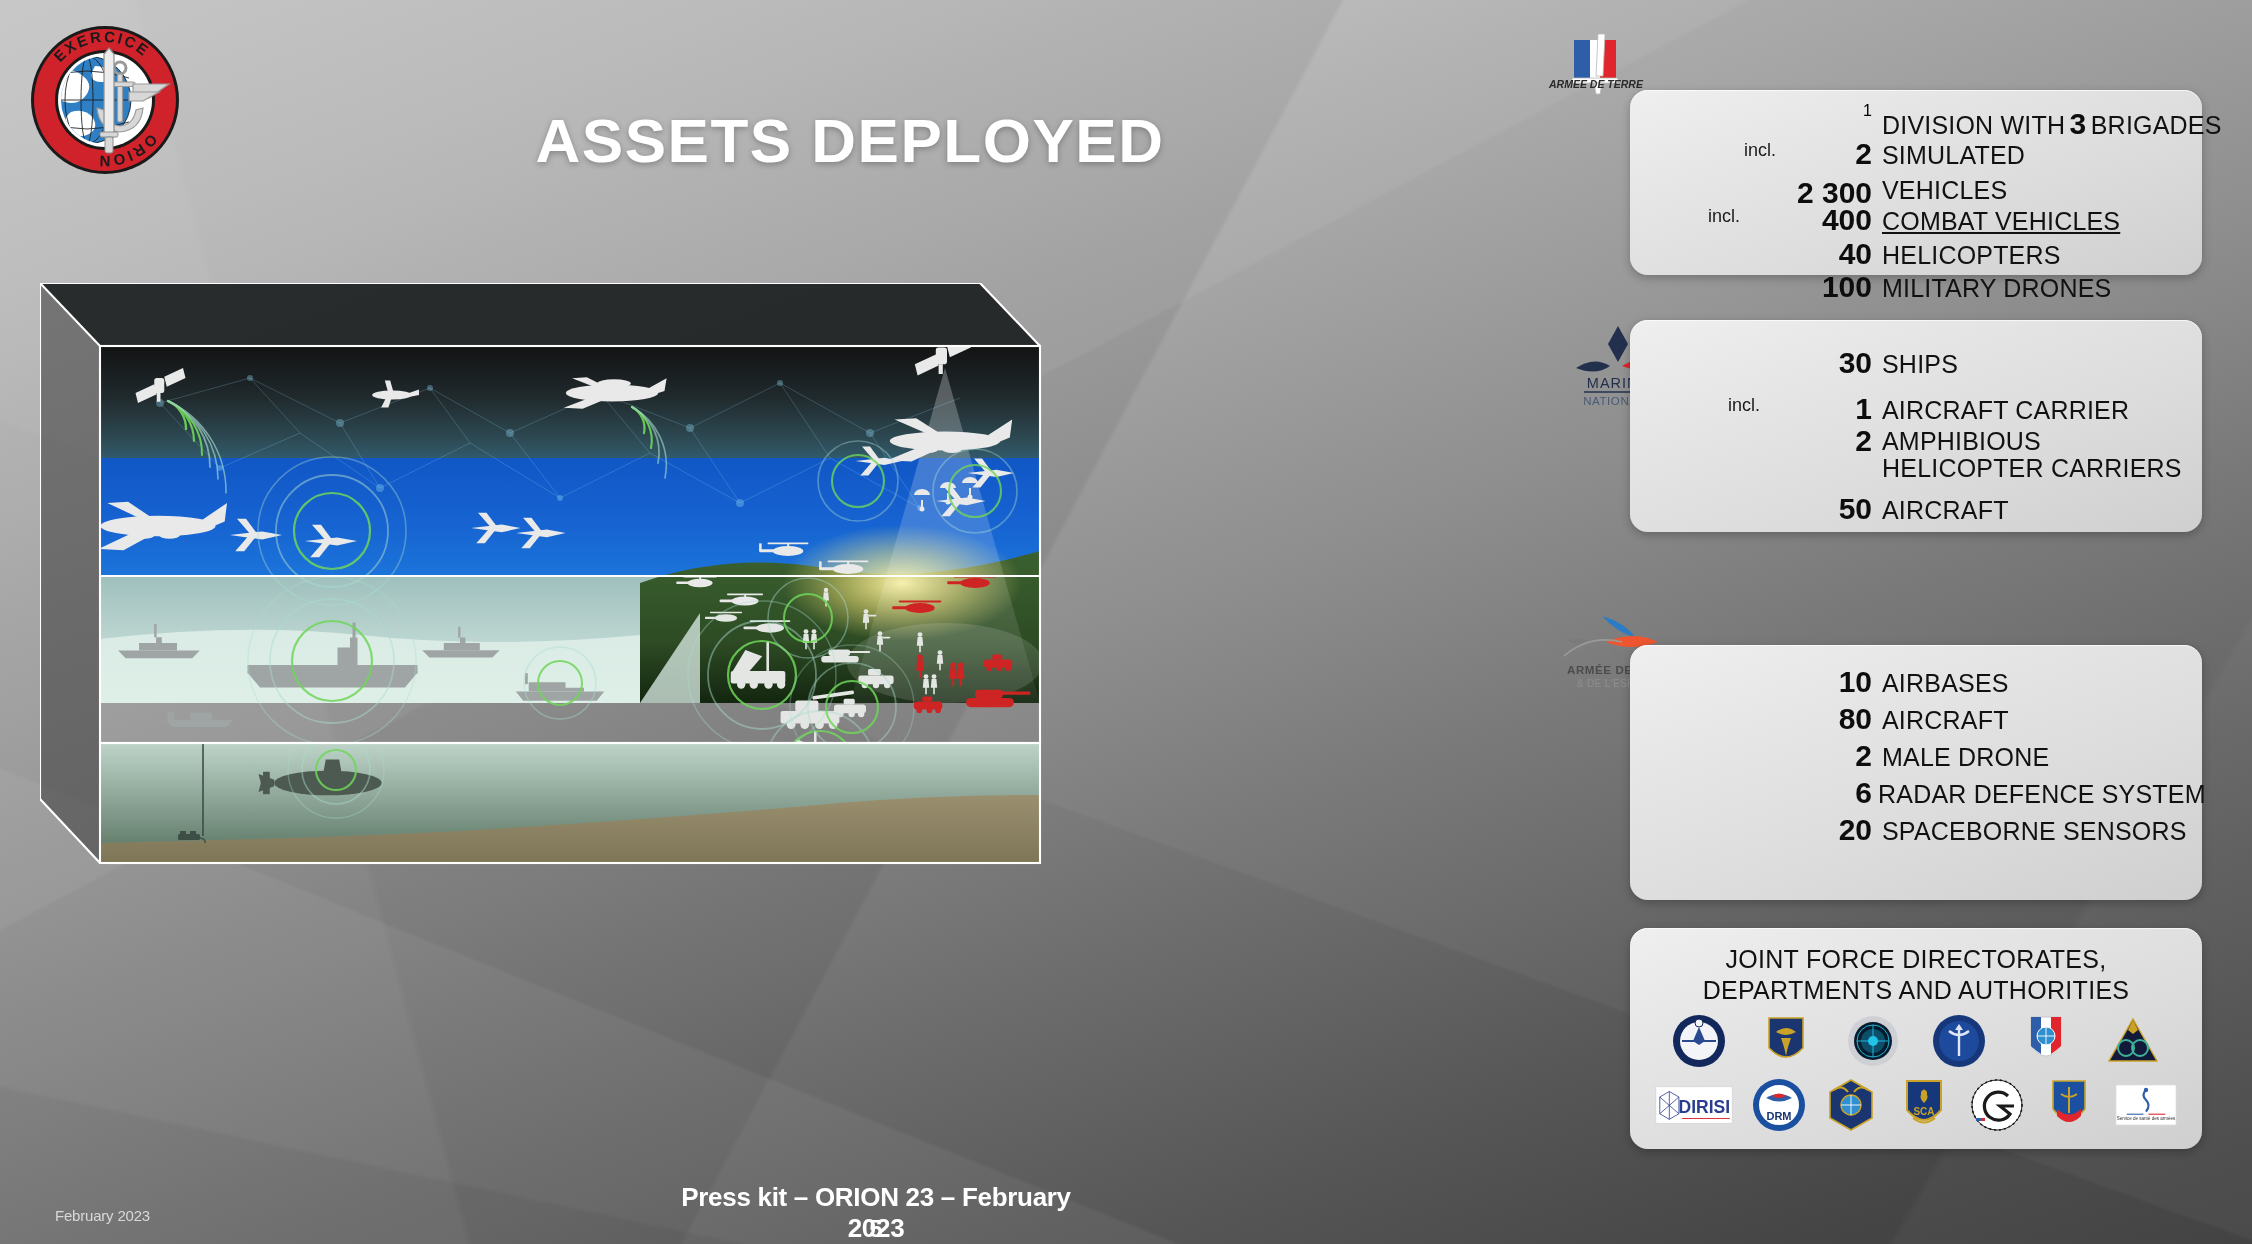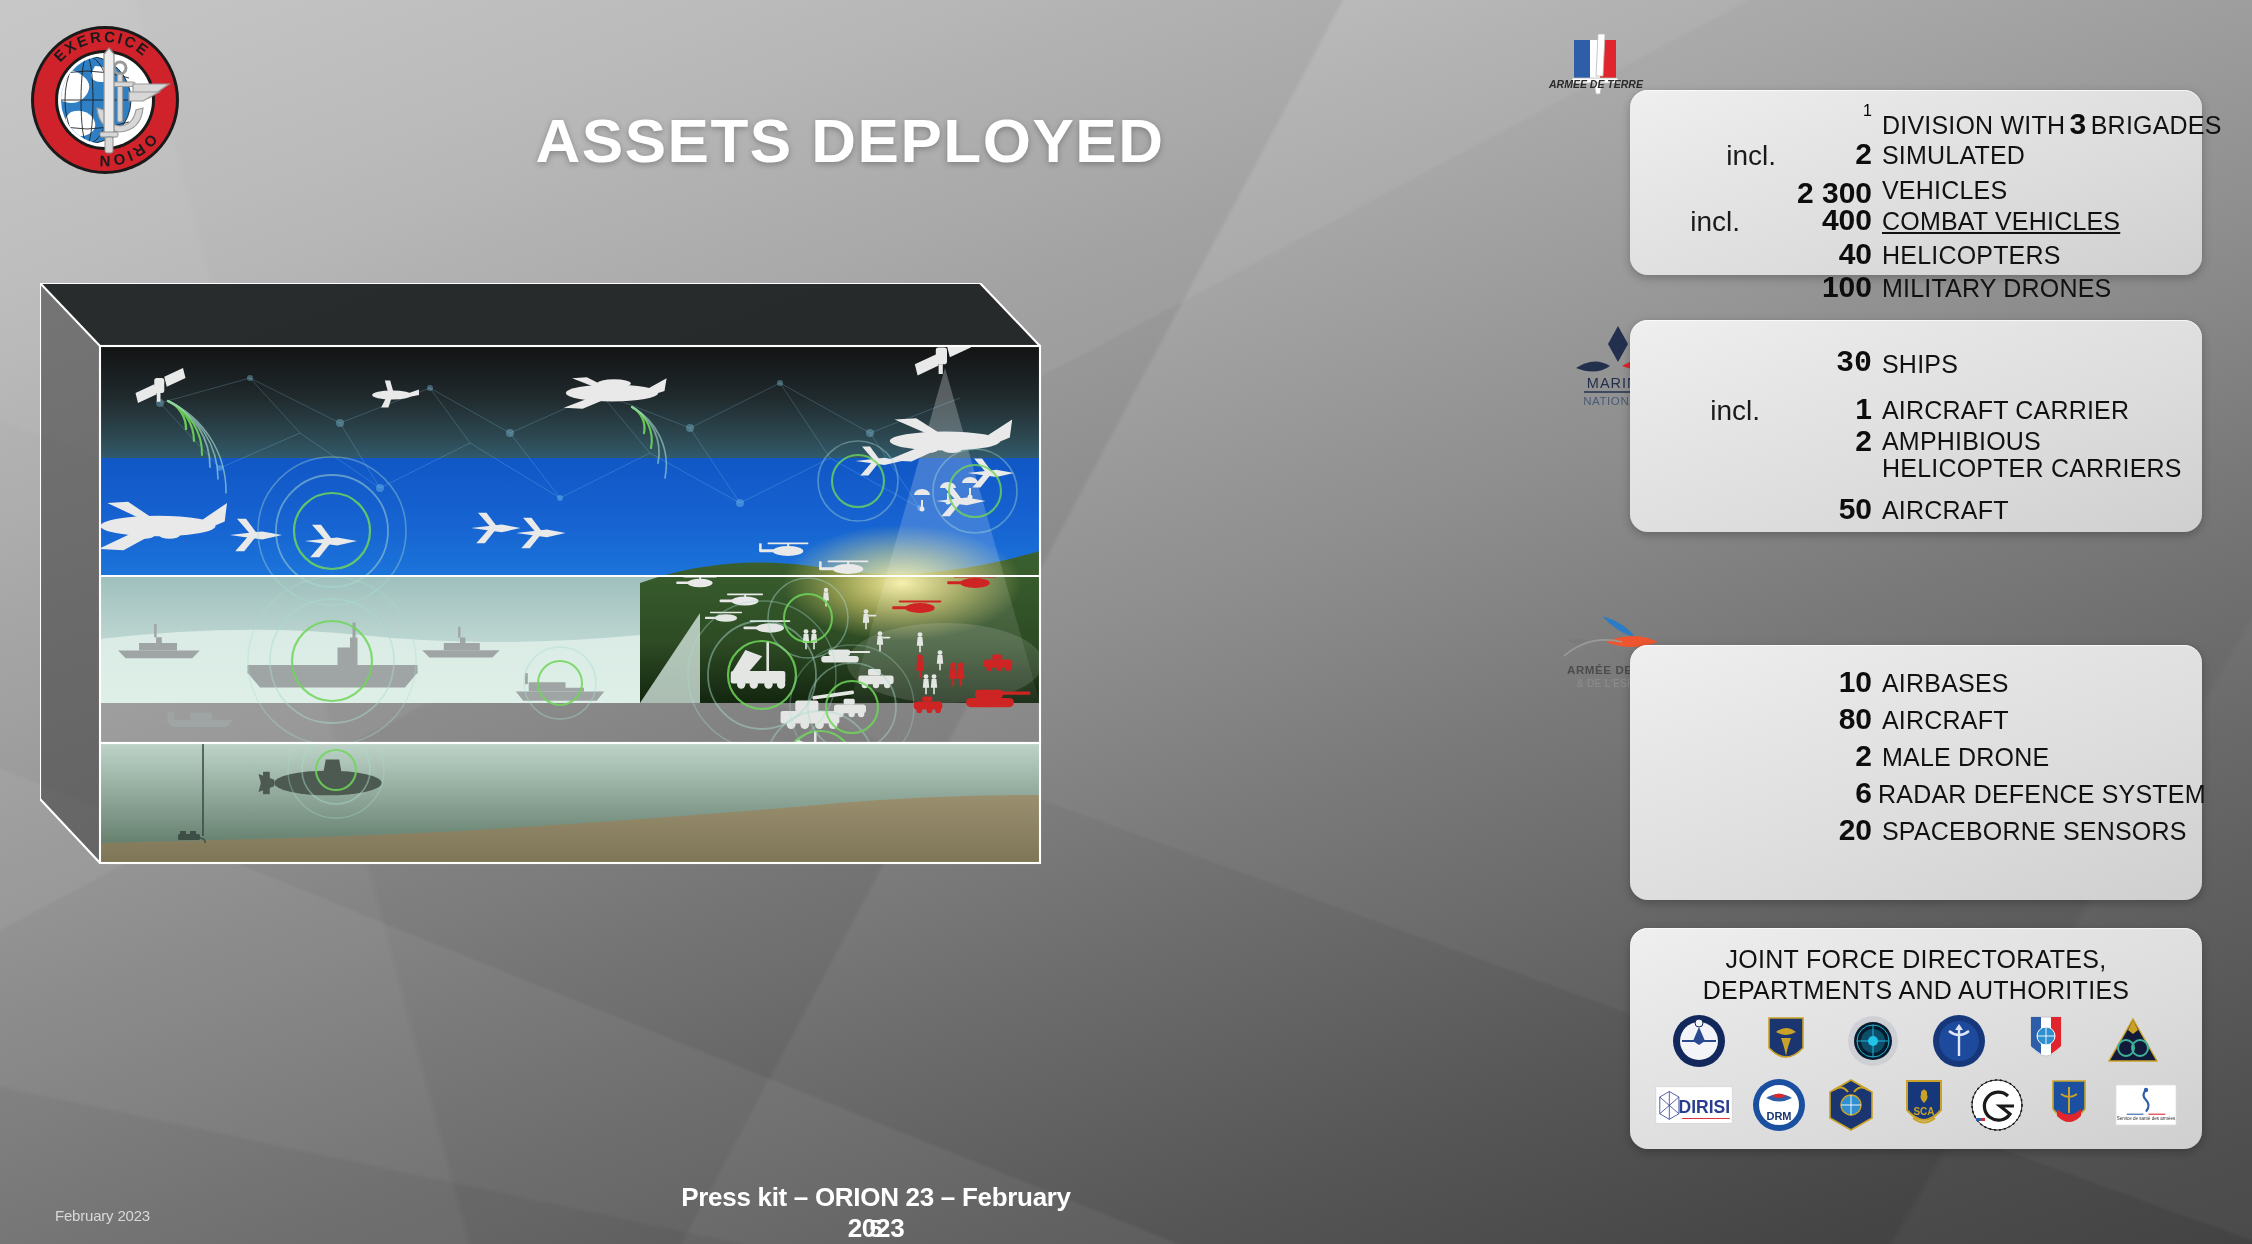--- a/index.html
+++ b/index.html
@@ -42,21 +42,21 @@
     background:linear-gradient(160deg,#efefef 0%,#e6e6e6 28%,#dcdcdc 62%,#cfcfcf 100%);
     box-shadow:0 3px 10px rgba(0,0,0,.25), inset 0 1px 0 rgba(255,255,255,.7);
   }
   #panel-army {left:1630px;top:90px; width:572px;height:185px;}
   #panel-navy {left:1630px;top:320px;width:572px;height:212px;}
   #panel-air  {left:1630px;top:645px;width:572px;height:255px;}
   #panel-joint{left:1630px;top:928px;width:572px;height:221px;}
 
   .lines{position:absolute;left:0;top:0;width:100%;height:100%;}
   .ln{display:flex;align-items:baseline;position:absolute;white-space:nowrap;}
-  .incl{font-size:28px;color:#1a1a1a;font-weight:400;text-align:right;}
+  .incl{font-size:18px;color:#1a1a1a;font-weight:400;text-align:right;}
   .num{font-size:30px;font-weight:bold;color:#0d0d0d;text-align:right;}
   .lbl{font-size:25px;color:#111;letter-spacing:.2px;}
   .lbl2{font-size:25px;color:#111;letter-spacing:.2px;line-height:27px;}
 
   
   .col-incl{position:absolute;width:110px;text-align:right;}
   .col-num {position:absolute;width:96px;text-align:right;}
   .col-lbl {position:absolute;left:0;text-align:left;}
 
   .joint-title{
@@ -714,21 +714,21 @@
       <div class="ln" style="top:180px;left:0;">
         <span class="col-num num" style="left:110px;top:0;width:132px;">100</span>
         <span class="col-lbl lbl" style="left:252px;top:4px;">MILITARY DRONES</span>
       </div>
     </div>
   </div>
 
   <div class="panel" id="panel-navy">
     <div class="lines">
       <div class="ln" style="top:26px;">
-        <span class="col-num num" style="left:110px;top:0;width:132px;font-family:Liberation Mono, monospace;">30</span>
+        <span class="col-num num" style="left:110px;top:0;width:132px;">30</span>
         <span class="col-lbl lbl" style="left:252px;top:4px;">SHIPS</span>
       </div>
       <div class="ln" style="top:72px;">
         <span class="col-incl incl" style="left:20px;top:3px;">incl.</span>
         <span class="col-num num" style="left:146px;top:0;">1</span>
         <span class="col-lbl lbl" style="left:252px;top:4px;">AIRCRAFT CARRIER</span>
       </div>
       <div class="ln" style="top:104px;">
         <span class="col-num num" style="left:146px;top:0;">2</span>
         <span class="col-lbl lbl2" style="left:252px;top:4px;width:310px;white-space:normal;display:block;position:absolute;">AMPHIBIOUS HELICOPTER CARRIERS</span>

